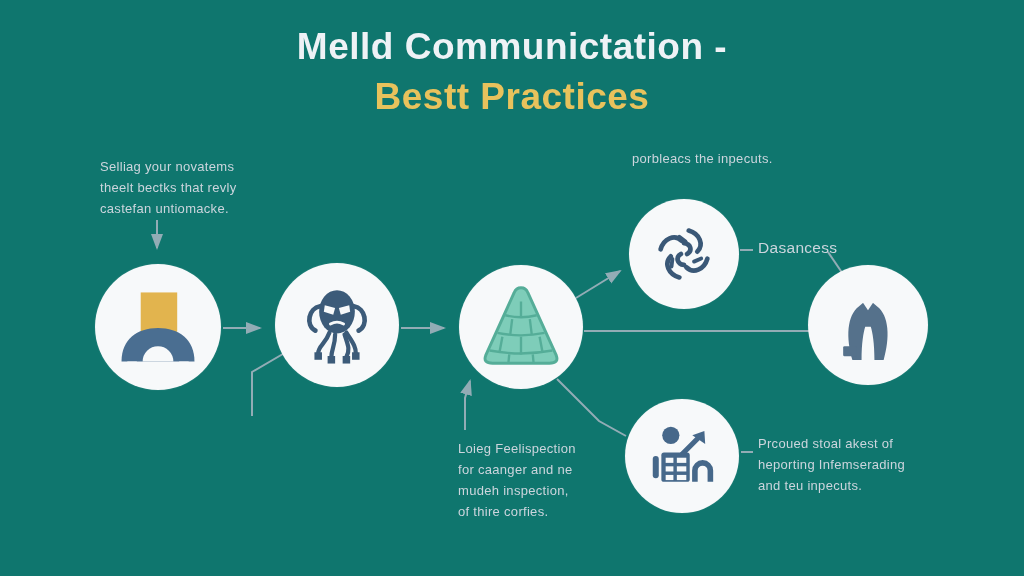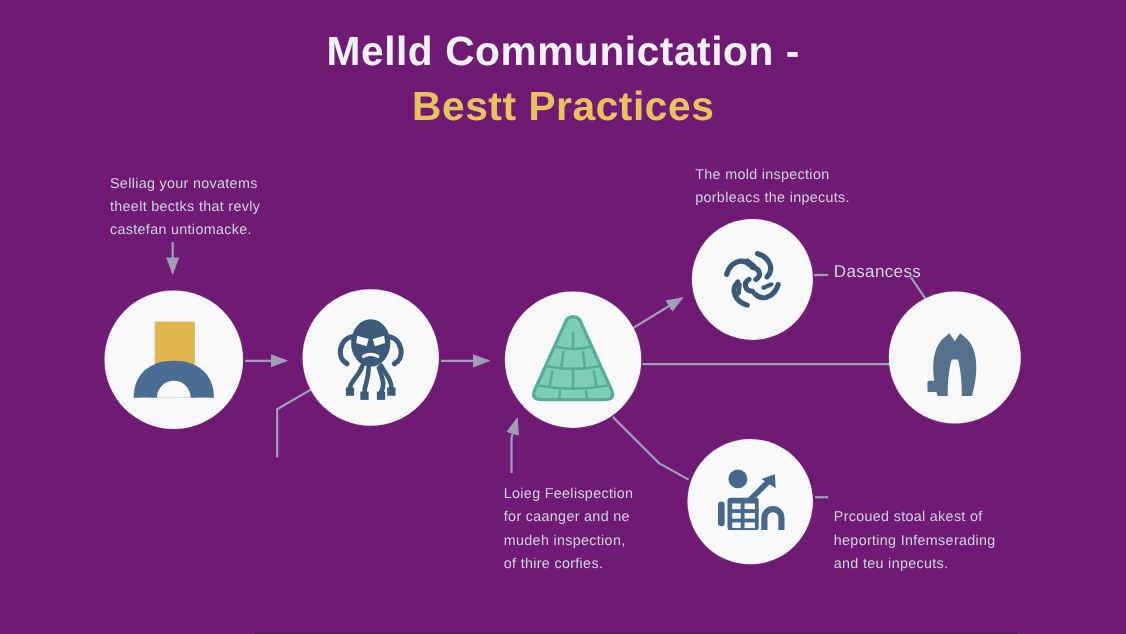--- a/index.html
+++ b/index.html
@@ -1,18 +1,18 @@
 <!DOCTYPE html>
 <html><head>
 <meta charset="utf-8">
 <style>
   html,body{margin:0;padding:0;background:#1f2e3f;}
   .canvas{
     position:relative;width:1024px;height:576px;overflow:hidden;
-    background:#701a75;
+    background:#0f766e;
     font-family:"Liberation Sans", sans-serif;
   }
   .wires{position:absolute;left:0;top:0;width:1024px;height:576px;}
   .title{position:absolute;left:0;top:22px;width:1024px;text-align:center;
          font-weight:800;font-size:37px;line-height:50px;letter-spacing:.5px;}
   .title .t1{color:#eef2f6;}
   .title .t2{color:#e8c25c;}
   .note{position:absolute;color:#ccd5dd;font-size:13px;line-height:21px;
         font-weight:500;letter-spacing:.3px;}
   .label{position:absolute;color:#ccd5dd;font-size:15.5px;font-weight:500;letter-spacing:.3px;}
@@ -52,35 +52,34 @@
     <div class="t2">Bestt Practices</div>
   </div>
 
   <div class="note" style="left:100px;top:156px;">
     <div>Selliag your novatems</div>
     <div>theelt bectks that revly</div>
     <div>castefan untiomacke.</div>
   </div>
 
   <div class="note" style="left:632px;top:148px;">
-    <div>The mold inspection</div>
     <div>porbleacs the inpecuts.</div>
   </div>
 
   <div class="label" style="left:758px;top:239px;">Dasancess</div>
 
 
   <div class="note" style="left:458px;top:438px;">
     <div>Loieg Feelispection</div>
     <div>for caanger and ne</div>
     <div>mudeh inspection,</div>
     <div>of thire corfies.</div>
   </div>
 
-  <div class="note" style="left:758px;top:433px;margin-top:26px;">
+  <div class="note" style="left:758px;top:433px;">
     <div>Prcoued stoal akest of</div>
     <div>heporting Infemserading</div>
     <div>and teu inpecuts.</div>
   </div>
 
   <div class="circle" style="left:95px;top:264px;width:126px;height:126px;">
     <svg width="96" height="96" viewBox="0 0 100 100">
       <rect x="32" y="14" width="38" height="41" fill="#e2b44e"></rect>
       <path d="M12 86 C12 63 28 51 50 51 C72 51 88 63 88 86 Z" fill="#4a6e91"></path>
       <path d="M34 86 A16 16 0 0 1 66 86 Z" fill="#f7f9fa"></path>

